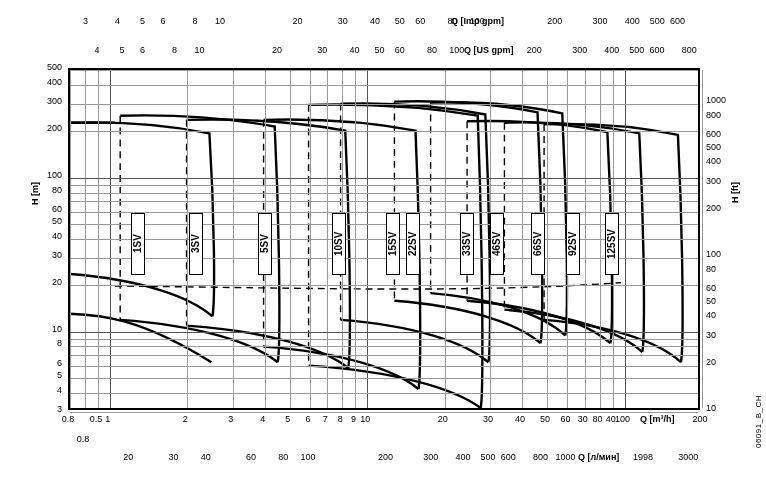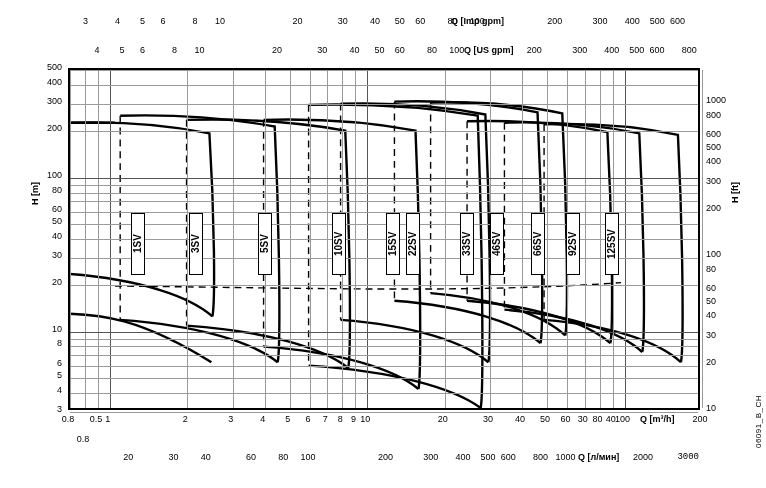--- a/index.html
+++ b/index.html
@@ -223,22 +223,22 @@
       <div class="tick" style="left: 251.019px; top: 452px; transform: translateX(-50%);">60</div>
       <div class="tick" style="left: 283.17px; top: 452px; transform: translateX(-50%);">80</div>
       <div class="tick" style="left: 308.108px; top: 452px; transform: translateX(-50%);">100</div>
       <div class="tick" style="left: 385.574px; top: 452px; transform: translateX(-50%);">200</div>
       <div class="tick" style="left: 430.889px; top: 452px; transform: translateX(-50%);">300</div>
       <div class="tick" style="left: 463.04px; top: 452px; transform: translateX(-50%);">400</div>
       <div class="tick" style="left: 487.979px; top: 452px; transform: translateX(-50%);">500</div>
       <div class="tick" style="left: 508.355px; top: 452px; transform: translateX(-50%);">600</div>
       <div class="tick" style="left: 540.506px; top: 452px; transform: translateX(-50%);">800</div>
       <div class="tick" style="left: 565.444px; top: 452px; transform: translateX(-50%);">1000</div>
-      <div class="tick" style="left: 642.91px; top: 452px; transform: translateX(-50%);">2000</div>
-      <div class="tick" style="left: 688.225px; top: 452px; transform: translateX(-50%); font-family: Liberation Mono, monospace;">3000</div>
+      <div class="tick" style="left: 642.91px; top: 452px; transform: translateX(-50%);">1998</div>
+      <div class="tick" style="left: 688.225px; top: 452px; transform: translateX(-50%);">3000</div>
     </div>
 
   <div class="vlab" style="left:30px;top:182px;font-weight:bold;">H [m]</div>
   <div class="vlab" style="left:730px;top:182px;font-weight:bold;">H [ft]</div>
 
   <div class="axlabel" style="left:640px;top:414px;">Q [m³/h]</div>
   <div class="axlabel" style="left:578px;top:452px;">Q [л/мин]</div>
 
   <div id="seriesLabels">
       <div class="serieslabel" style="left: 131.133px; top: 213px; height: 54px;">1SV</div>

